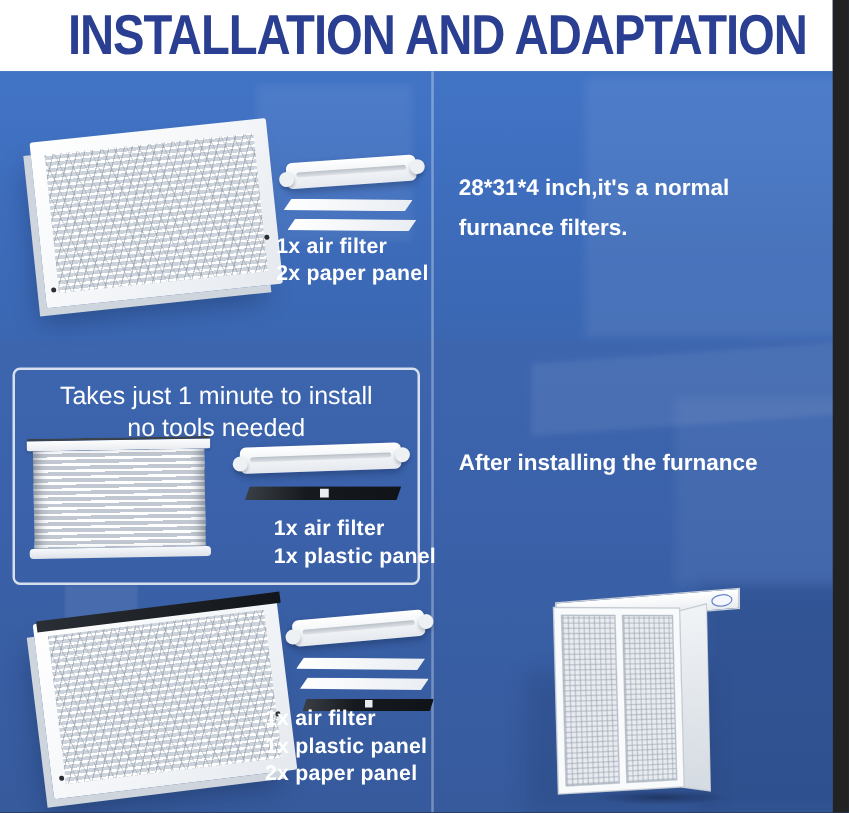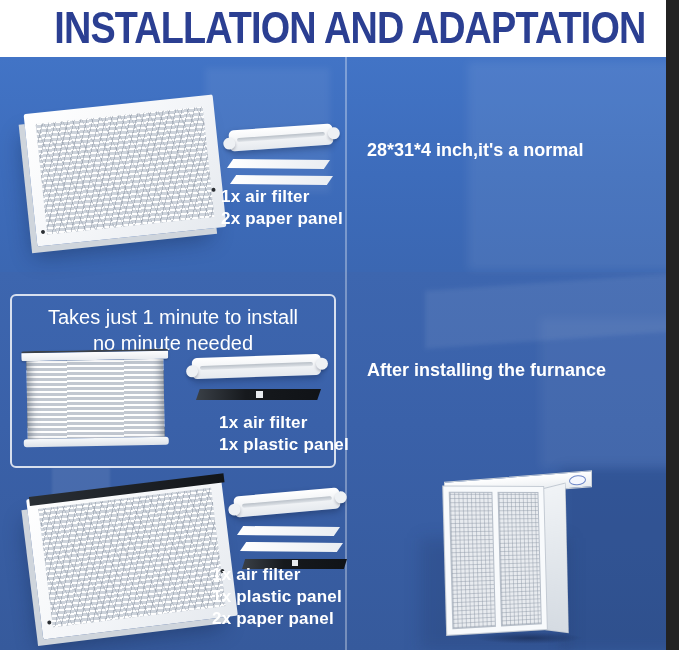--- a/index.html
+++ b/index.html
@@ -130,26 +130,27 @@
     <div class="tab r"></div>
   </div>
   <div class="panel-white" style="left:227px;top:159px;width:103px;height:10px;"></div>
   <div class="panel-white" style="left:230px;top:175px;width:103px;height:10px;"></div>
 
   <div class="kit-label" style="left:221px;top:188px;">1x air filter</div>
   <div class="kit-label" style="left:221px;top:210px;">2x paper panel</div>
 
   <div class="note" style="left:367px;top:134px;">
     <div>28*31*4 inch,it's a normal</div>
+    <div>furnance filters.</div>
   </div>
 
   <div class="mid-box">
     <div class="box-title" style="top:8px;">
       <div>Takes just 1 minute to install</div>
-      <div>no minute needed</div>
+      <div>no tools needed</div>
     </div>
   </div>
 
   <div class="filter-accordion" style="left:27px;top:350px;width:137px;height:96px;transform:rotate(-1deg);">
     <div class="topbar"></div>
     <div class="pleats"></div>
     <div class="botbar"></div>
   </div>
 
   <div class="frame-piece" style="left:192px;top:356px;width:129px;height:21px;transform:rotate(-2deg);">

